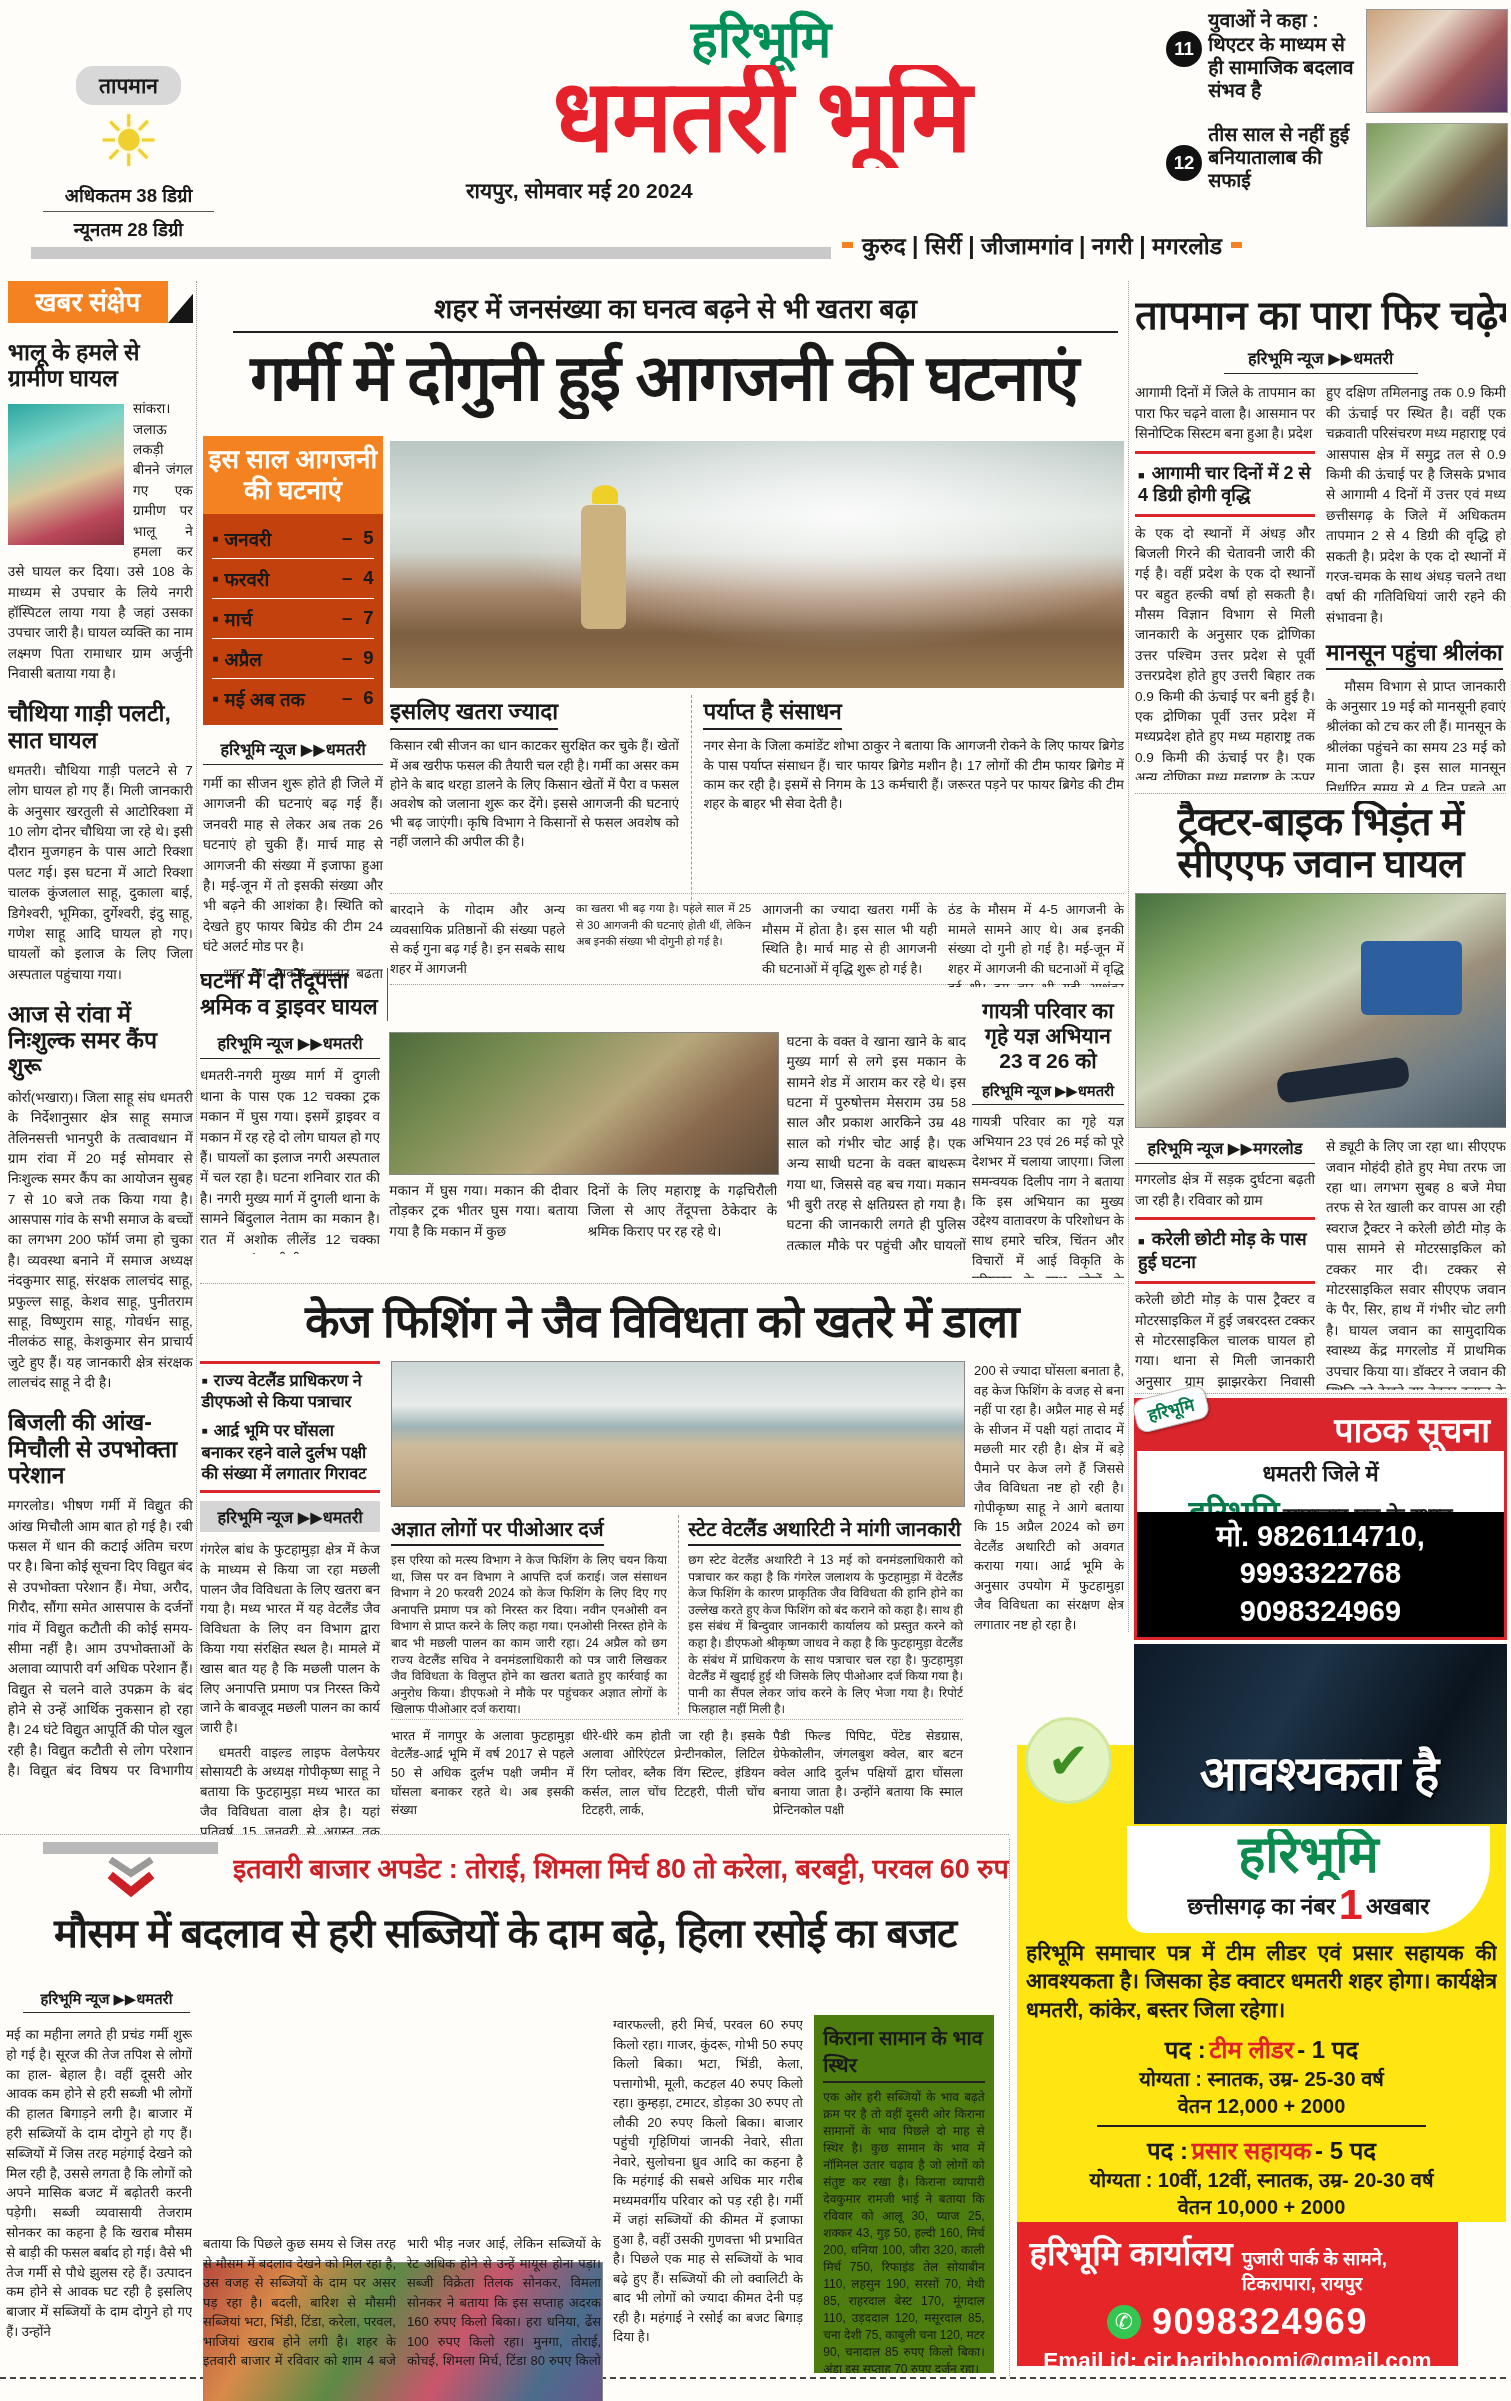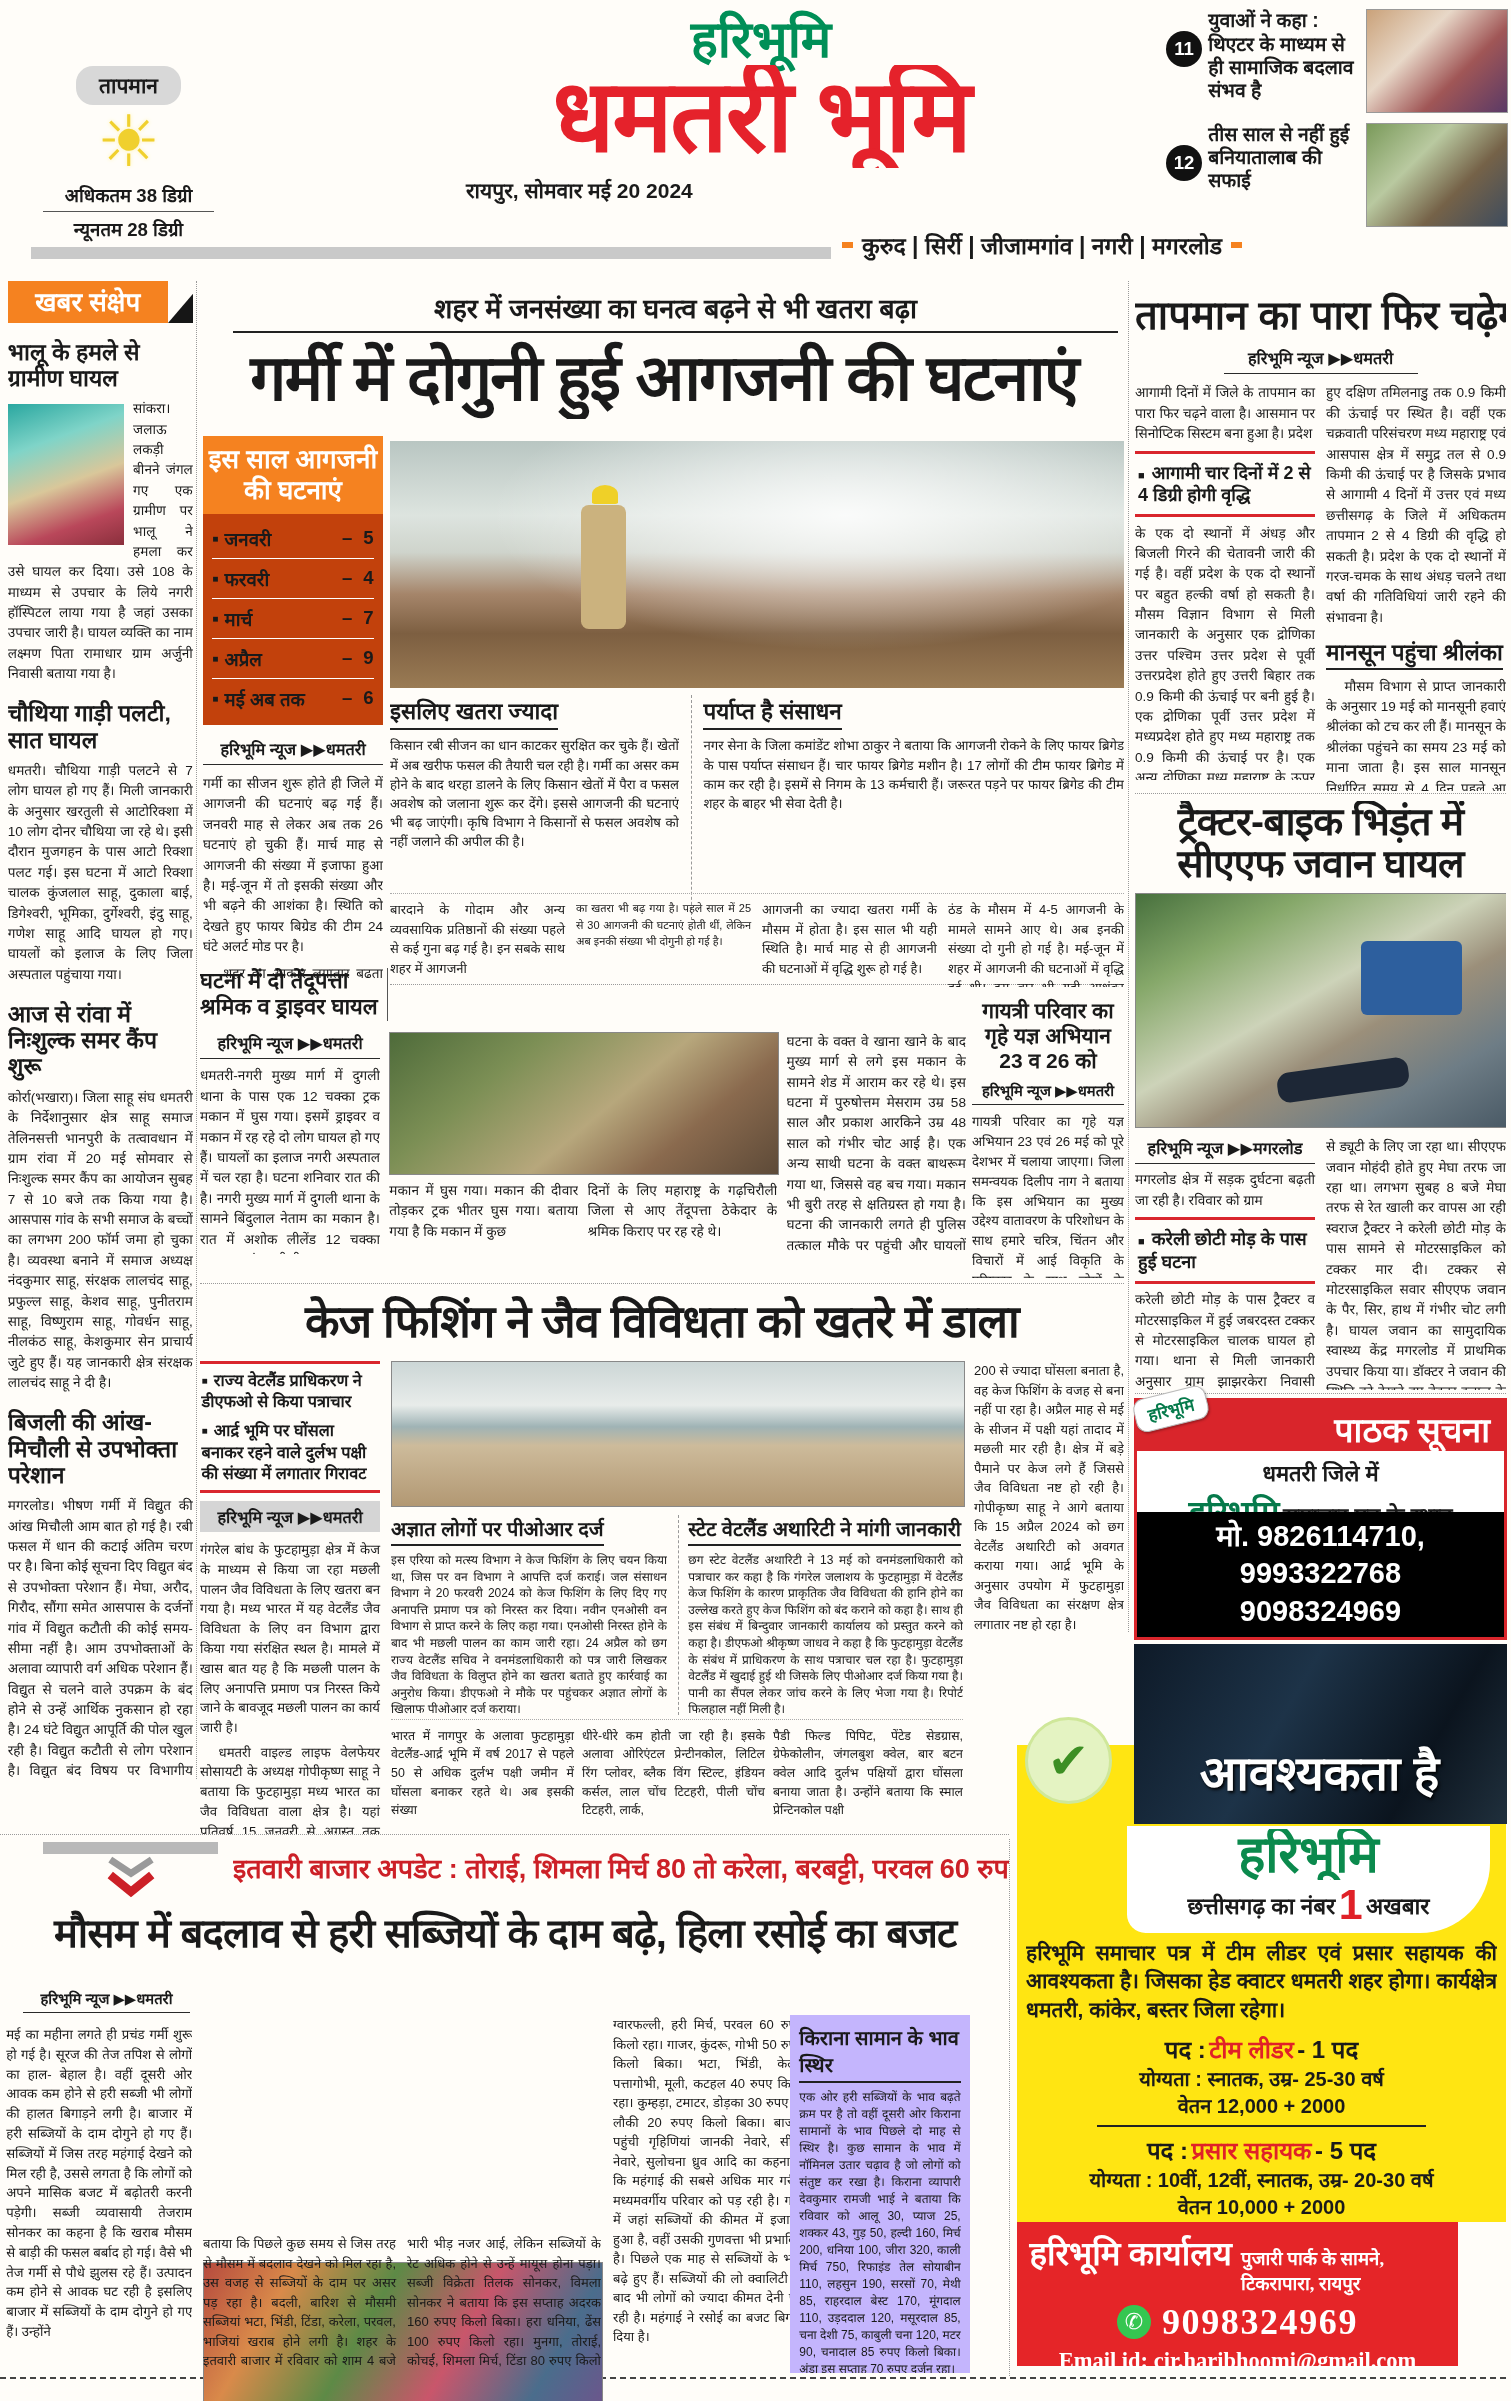--- a/index.html
+++ b/index.html
@@ -273,21 +273,21 @@
   <div class="abs ctr b nw ovh" style="left:6.2px;top:1904px;width:998px;font-size:40px;letter-spacing:-0.8px;">मौसम में बदलाव से हरी सब्जियों के दाम बढ़े, हिला रसोई का बजट</div>
   <div class="abs byline" style="left:23px;top:1988px;width:167px;font-size:14.8px;">हरिभूमि न्यूज ▶▶धमतरी</div>
 
   <div class="abs body-txt ovh" style="left:6.2px;top:2025px;width:186px;height:348px;font-size:13.2px;">मई का महीना लगते ही प्रचंड गर्मी शुरू हो गई है। सूरज की तेज तपिश से लोगों का हाल- बेहाल है। वहीं दूसरी ओर आवक कम होने से हरी सब्जी भी लोगों की हालत बिगाड़ने लगी है। बाजार में हरी सब्जियों के दाम दोगुने हो गए हैं। सब्जियों में जिस तरह महंगाई देखने को मिल रही है, उससे लगता है कि लोगों को अपने मासिक बजट में बढ़ोतरी करनी पड़ेगी। सब्जी व्यवासायी तेजराम सोनकर का कहना है कि खराब मौसम से बाड़ी की फसल बर्बाद हो गई। वैसे भी तेज गर्मी से पौधे झुलस रहे हैं। उत्पादन कम होने से आवक घट रही है इसलिए बाजार में सब्जियों के दाम दोगुने हो गए हैं। उन्होंने</div>
   <div class="abs photo" style="left:203px;top:2015px;width:398px;height:211px;border:0.8px solid #888;background:linear-gradient(120deg,#b64a3e,#d98a4a 18%,#5d8a46 38%,#c9566b 58%,#4a6d8c 78%,#7d4a8c);"></div>
   <div class="abs ovh" style="left:203px;top:2234px;width:398px;height:138px;display:flex;gap:11px;">
     <div class="body-txt" style="width:193px;font-size:13px;">बताया कि पिछले कुछ समय से जिस तरह से मौसम में बदलाव देखने को मिल रहा है, उस वजह से सब्जियों के दाम पर असर पड़ रहा है। बदली, बारिश से मौसमी सब्जियां भटा, भिंडी, टिंडा, करेला, परवल, भाजियां खराब होने लगी है। शहर के इतवारी बाजार में रविवार को शाम 4 बजे ग्राहकों की</div>
     <div class="body-txt" style="flex:1;font-size:13px;">भारी भीड़ नजर आई, लेकिन सब्जियों के रेट अधिक होने से उन्हें मायूस होना पड़ा। सब्जी विक्रेता तिलक सोनकर, विमला सोनकर ने बताया कि इस सप्ताह अदरक 160 रुपए किलो बिका। हरा धनिया, ढेंस 100 रुपए किलो रहा। मुनगा, तोराई, कोचई, शिमला मिर्च, टिंडा 80 रुपए किलो बिका। करेला, बरबट्टी,</div>
   </div>
   <div class="abs body-txt ovh" style="left:613px;top:2015px;width:190px;height:358px;font-size:13px;">ग्वारफल्ली, हरी मिर्च, परवल 60 रुपए किलो रहा। गाजर, कुंदरू, गोभी 50 रुपए किलो बिका। भटा, भिंडी, केला, पत्तागोभी, मूली, कटहल 40 रुपए किलो रहा। कुम्हड़ा, टमाटर, डोड़का 30 रुपए तो लौकी 20 रुपए किलो बिका। बाजार पहुंची गृहिणियां जानकी नेवारे, सीता नेवारे, सुलोचना ध्रुव आदि का कहना है कि महंगाई की सबसे अधिक मार गरीब मध्यमवर्गीय परिवार को पड़ रही है। गर्मी में जहां सब्जियों की कीमत में इजाफा हुआ है, वहीं उसकी गुणवत्ता भी प्रभावित है। पिछले एक माह से सब्जियों के भाव बढ़े हुए हैं। सब्जियों की लो क्वालिटी के बाद भी लोगों को ज्यादा कीमत देनी पड़ रही है। महंगाई ने रसोई का बजट बिगाड़ दिया है।</div>
-  <div class="abs ovh" style="left:790px;top:2015px;width:180px;height:358px;background:#c4b5fd;padding:9.3px 9.3px 0;box-sizing:border-box;">
+  <div class="abs ovh" style="left:814px;top:2015px;width:180px;height:358px;background:#4d7c0f;padding:9.3px 9.3px 0;box-sizing:border-box;">
     <div class="boxtitle" style="font-size:20px;">किराना सामान के भाव स्थिर</div>
     <div class="boxbody" style="font-size:12px;line-height:1.42;">एक ओर हरी सब्जियों के भाव बढ़ते क्रम पर है तो वहीं दूसरी ओर किराना सामानों के भाव पिछले दो माह से स्थिर है। कुछ सामान के भाव में नॉमिनल उतार चढ़ाव है जो लोगों को संतुष्ट कर रखा है। किराना व्यापारी देवकुमार रामजी भाई ने बताया कि रविवार को आलू 30, प्याज 25, शक्कर 43, गुड़ 50, हल्दी 160, मिर्च 200, धनिया 100, जीरा 320, काली मिर्च 750, रिफाइंड तेल सोयाबीन 110, लहसुन 190, सरसों 70, मेथी 85, राहरदाल बेस्ट 170, मूंगदाल 110, उड़ददाल 120, मसूरदाल 85, चना देशी 75, काबुली चना 120, मटर 90, चनादाल 85 रुपए किलो बिका। अंडा इस सप्ताह 70 रुपए दर्जन रहा।</div>
   </div>
 
   <div class="abs ovh" style="left:1135px;top:286px;width:371px;height:505px;">
     <div class="ctr b nw ovh" style="font-size:40px;">तापमान का पारा फिर चढ़ेगा</div>
     <div class="byline" style="width:194px;margin:6.2px auto 0;">हरिभूमि न्यूज ▶▶धमतरी</div>
     <div style="display:flex;gap:11px;margin-top:9.3px;">
       <div style="width:180px;">
         <div class="body-txt">आगामी दिनों में जिले के तापमान का पारा फिर चढ़ने वाला है। आसमान पर सिनोप्टिक सिस्टम बना हुआ है। प्रदेश</div>
@@ -365,21 +365,21 @@
     <div>
       <span class="b" style="font-size:24px;">पद :</span>
       <span class="b" style="font-size:24px;color:#e02128;">प्रसार सहायक</span>
       <span class="b" style="font-size:24px;">- 5 पद</span>
     </div>
     <div class="b" style="font-size:20px;">योग्यता : 10वीं, 12वीं, स्नातक, उम्र- 20-30 वर्ष</div>
     <div class="b" style="font-size:20px;">वेतन 10,000 + 2000</div>
 
   </div>
 
-  <div class="abs" style="left:1017px;top:2222px;width:441px;height:144px;background:#e52528;color:#fff;padding:7.8px 12.4px;box-sizing:border-box;font-family:Liberation Serif, serif;">
+  <div class="abs" style="left:1017px;top:2222px;width:441px;height:144px;background:#e52528;color:#fff;padding:7.8px 12.4px;box-sizing:border-box;">
     <div style="display:flex;align-items:baseline;gap:9.3px;">
       <span class="b nw" style="font-size:33px;">हरिभूमि कार्यालय</span>
       <span class="b" style="font-size:18.6px;">पुजारी पार्क के सामने, टिकरापारा, रायपुर</span>
     </div>
     <div style="display:flex;align-items:center;gap:11px;margin-top:6.2px;justify-content:center;">
       <span style="width:34px;height:34px;border-radius:50%;background:#35c651;display:flex;align-items:center;justify-content:center;font-size:22px;color:#fff;">✆</span>
       <span class="b" style="font-size:36px;letter-spacing:1.6px;">9098324969</span>
     </div>
     <div class="b ctr" style="font-size:22.5px;margin-top:4.7px;">Email id: cir.haribhoomi@gmail.com</div>
   </div>

